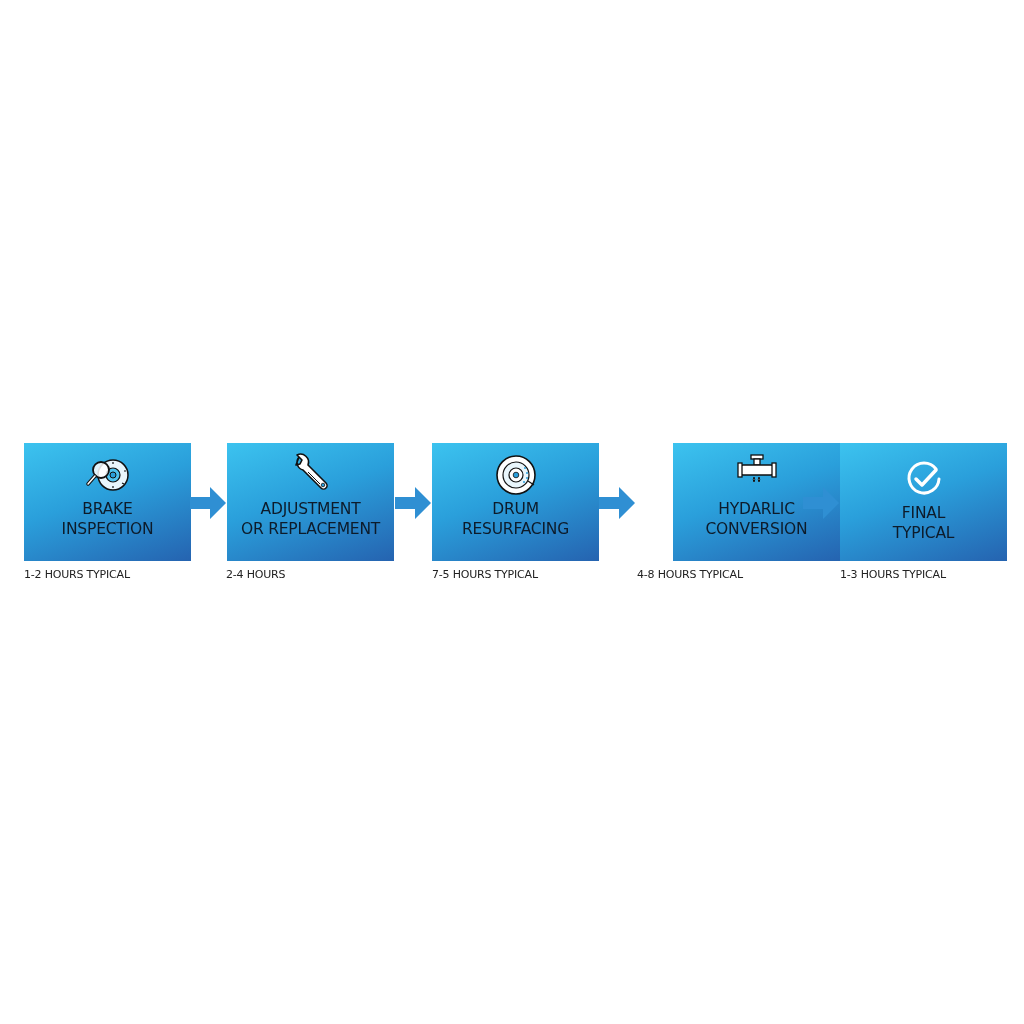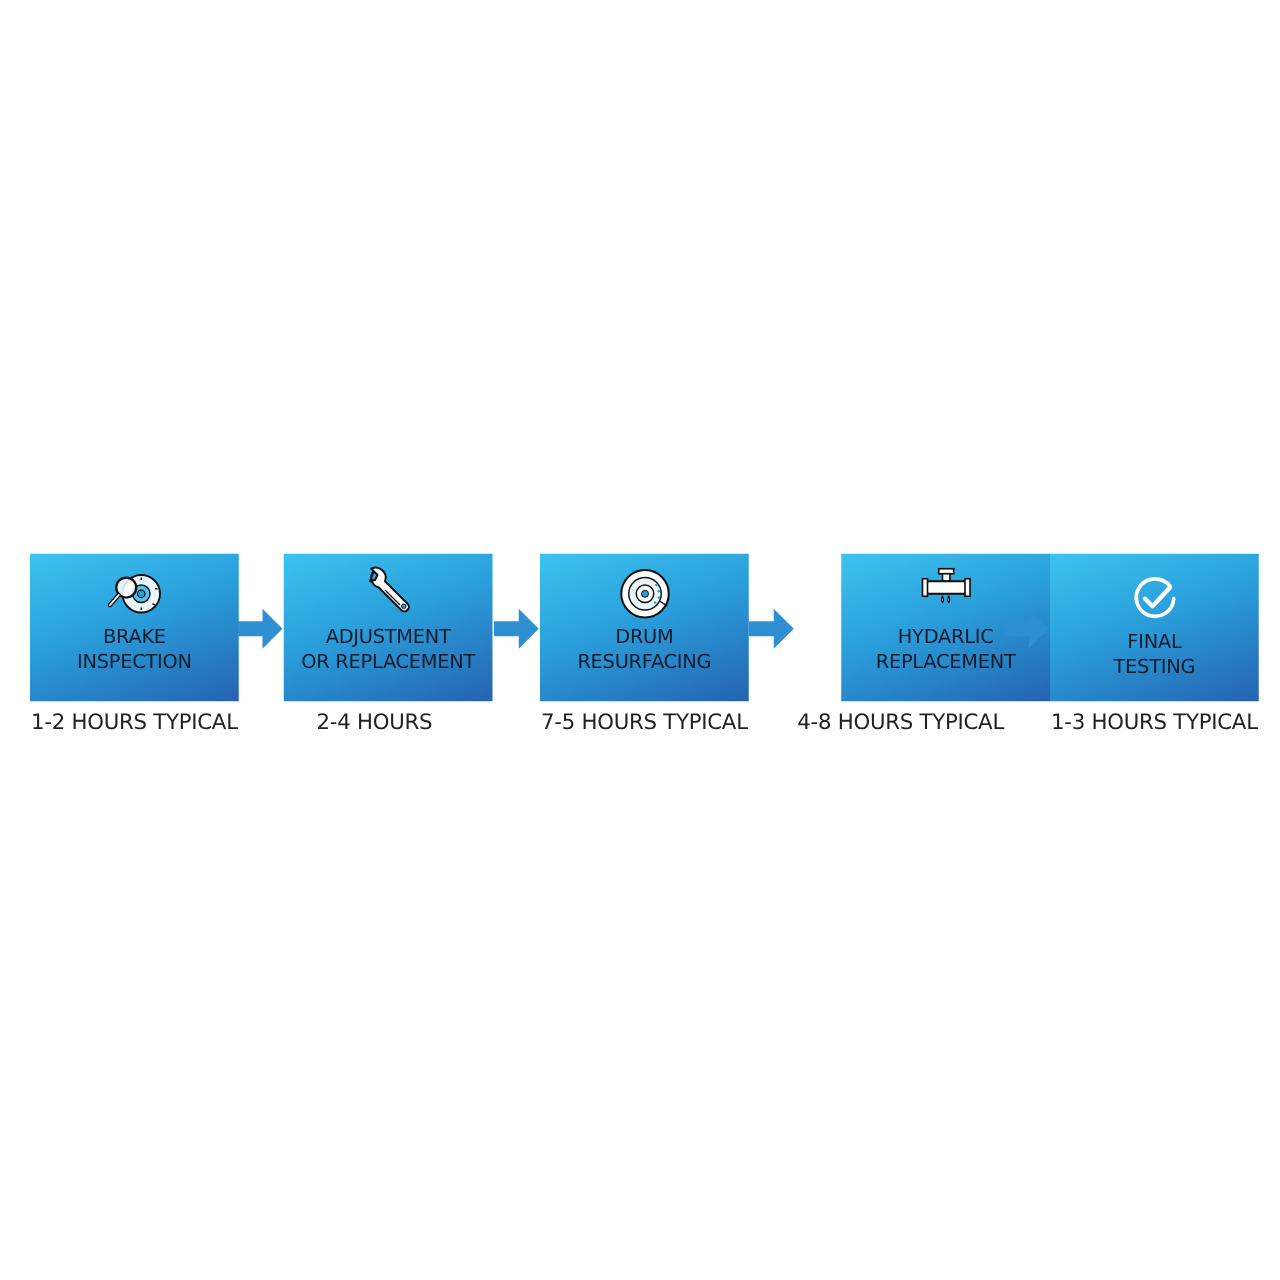--- a/index.html
+++ b/index.html
@@ -13,22 +13,22 @@
     background: linear-gradient(160deg, #3cc3ef 0%, #2a9fdb 45%, #2563b0 100%);
     display: flex; flex-direction: column; align-items: center; justify-content: flex-start;
     box-sizing: border-box; padding-top: 8px;
   }
   .step .icon { width: 48px; height: 48px; display: block; }
   .step .title {
     color: #0d1b2a; font-size: 15.5px; line-height: 20px; text-align: center;
     letter-spacing: -0.2px; margin-top: 0px;
   }
   .duration {
-    position: absolute; top: 568px; font-size: 17px; color: #222;
-    text-align: center; width: 167px; letter-spacing: -0.2px;
+    position: absolute; top: 568px; font-size: 11px; color: #222;
+    text-align: left; width: 167px; letter-spacing: -0.2px;
   }
   .arrow {
     position: absolute; top: 487px; width: 36px; height: 32px;
   }
 </style>
 </head>
 <body>
 
 <div class="step" style="left:24px;">
   <svg class="icon" viewBox="0 0 48 48">
@@ -56,21 +56,21 @@
 
 <div class="step" style="left:227px;">
   <svg class="icon" viewBox="0 0 48 48">
     <path d="M12 6 a8 8 0 0 0 4 13 L34 37 a3 3 0 0 0 5 -5 L21 14 a8 8 0 0 0 -11 -10 l5 5 -2 4 -4 1 z" fill="#ffffff" stroke="#111" stroke-width="1.6" stroke-linejoin="round"></path>
     <line x1="21" y1="21" x2="33" y2="33" stroke="#111" stroke-width="1"></line>
     <circle cx="36" cy="34" r="1.8" fill="#2a9fdb" stroke="#111" stroke-width="0.8"></circle>
   </svg>
   <div class="title">ADJUSTMENT</div>
   <div class="title">OR REPLACEMENT</div>
 </div>
-<div class="duration" style="left:216px;">2-4 HOURS</div>
+<div class="duration" style="left:226px;">2-4 HOURS</div>
 
 <svg class="arrow" viewBox="0 0 36 32" style="left:395px;">
   <polygon points="0,10 20,10 20,0 36,16 20,32 20,22 0,22" fill="#2f8fd3"></polygon>
 </svg>
 
 <div class="step" style="left:432px;">
   <svg class="icon" viewBox="0 0 48 48">
     <circle cx="24" cy="24" r="19" fill="#ffffff" stroke="#111" stroke-width="1.6"></circle>
     <circle cx="24" cy="24" r="13" fill="#e9f6fc" stroke="#111" stroke-width="1.2"></circle>
     <circle cx="24" cy="24" r="7" fill="#ffffff" stroke="#111" stroke-width="1.2"></circle>
@@ -96,29 +96,29 @@
   <svg class="icon" viewBox="0 0 48 48">
     <rect x="18" y="4" width="12" height="4" fill="#fff" stroke="#111" stroke-width="1.3"></rect>
     <rect x="21" y="8" width="6" height="6" fill="#fff" stroke="#111" stroke-width="1.3"></rect>
     <rect x="8" y="14" width="32" height="10" rx="2" fill="#fff" stroke="#111" stroke-width="1.5"></rect>
     <rect x="5" y="12" width="4" height="14" fill="#fff" stroke="#111" stroke-width="1.3"></rect>
     <rect x="39" y="12" width="4" height="14" fill="#fff" stroke="#111" stroke-width="1.3"></rect>
     <path d="M21 26 q-1.5 3 0 5 q1.5 -2 0 -5z" fill="#fff" stroke="#111" stroke-width="1"></path>
     <path d="M26 26 q-1.5 3 0 5 q1.5 -2 0 -5z" fill="#fff" stroke="#111" stroke-width="1"></path>
   </svg>
   <div class="title">HYDARLIC</div>
-  <div class="title">REPLACEMENT</div>
+  <div class="title">CONVERSION</div>
 </div>
 <div class="duration" style="left:637px;">4-8 HOURS TYPICAL</div>
 
 <svg class="arrow" viewBox="0 0 36 32" style="left:803px;">
   <polygon points="0,10 20,10 20,0 36,16 20,32 20,22 0,22" fill="#2f8fd3"></polygon>
 </svg>
 
 <div class="step" style="left:840px;">
   <svg class="icon" viewBox="0 0 48 48" style="margin-top:4px;">
     <path d="M36 14 A15 15 0 1 0 39 24" fill="none" stroke="#ffffff" stroke-width="3" stroke-linecap="round"></path>
     <polyline points="16,24 22,30 36,15" fill="none" stroke="#ffffff" stroke-width="3.5" stroke-linecap="round" stroke-linejoin="round"></polyline>
   </svg>
   <div class="title">FINAL</div>
-  <div class="title">TESTING</div>
+  <div class="title">TYPICAL</div>
 </div>
 <div class="duration" style="left:840px;">1-3 HOURS TYPICAL</div>
 
 </body></html>

